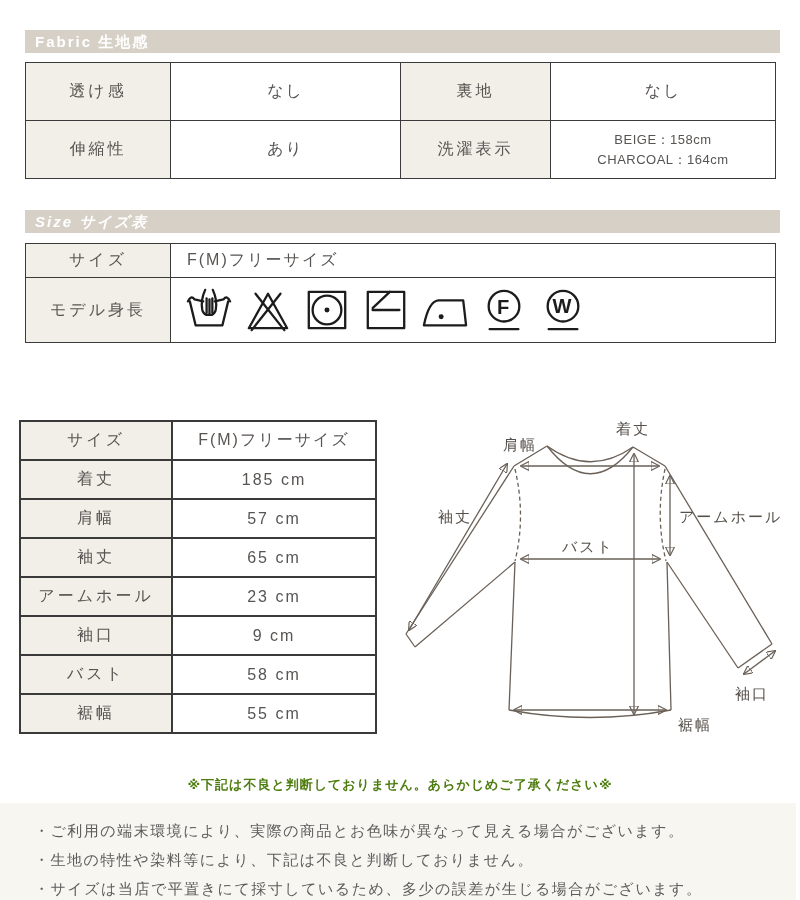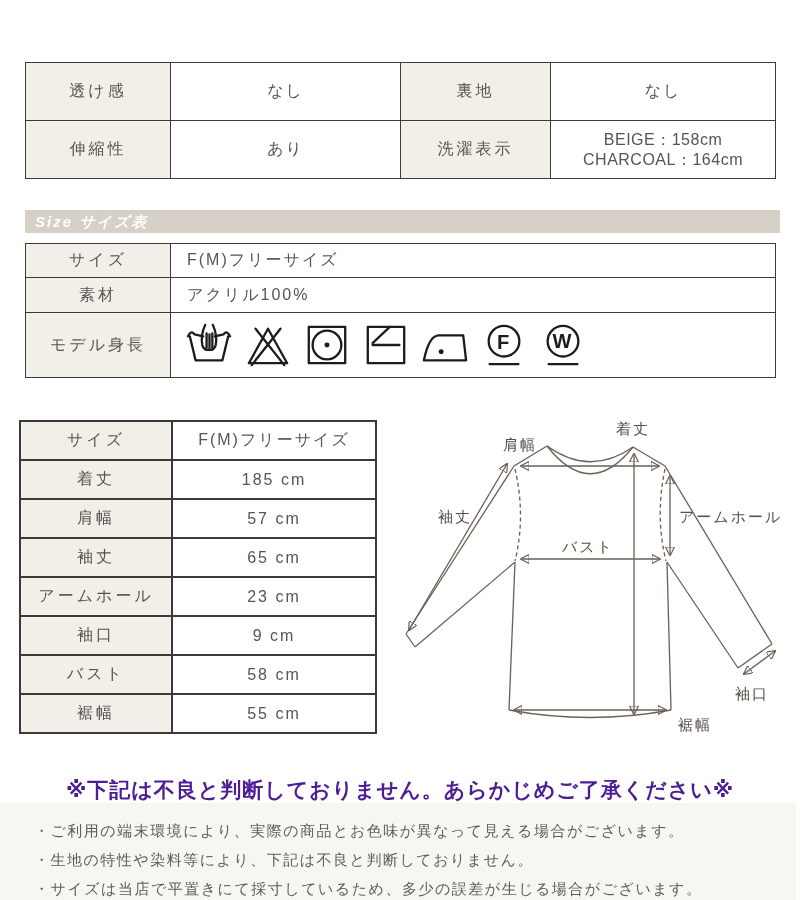--- a/index.html
+++ b/index.html
@@ -13,51 +13,52 @@
   #size-bar{top:210px;font-style:italic;}
 
   table{border-collapse:collapse;table-layout:fixed;}
   td{border:1.5px solid #3a3a3a;font-size:16px;color:#575452;
      text-align:center;vertical-align:middle;letter-spacing:2px;}
   td.lbl{background:#f2efe9;letter-spacing:3px;}
   td.val-left{text-align:left;padding-left:16px;}
 
   #fabric-table{position:absolute;left:25px;top:62px;width:750px;}
   #fabric-table td{height:55px;margin-left:38px;}
-  #fabric-table .two-line{font-size:16px;line-height:20px;letter-spacing:0.5px;}
+  #fabric-table .two-line{font-size:13px;line-height:20px;letter-spacing:0.5px;}
 
   #size-table{position:absolute;left:25px;top:243px;width:750px;}
 
   #meas-table{position:absolute;left:19px;top:420px;width:356px;}
   #meas-table td{border-width:2px;height:35px;}
 
   .care-row{display:flex;align-items:center;gap:13px;padding-left:14px;}
   .care-icon{width:46px;height:46px;flex:0 0 auto;}
   .care-icon *{stroke:#1c1c1c;stroke-width:2.4;fill:none;stroke-linecap:round;stroke-linejoin:round;}
   .care-icon .filled{fill:#1c1c1c;stroke:none;}
   .care-icon text{fill:#1c1c1c;stroke:none;font-family:"Liberation Sans","DejaVu Sans",sans-serif;
      font-size:21px;font-weight:bold;}
 
   #diagram{position:absolute;left:398px;top:413px;}
   #diagram path, #diagram line{stroke:#6a6057;stroke-width:1.3;fill:none;}
   #diagram .dash{stroke-dasharray:4 3;}
   #diagram text{fill:#56504a;font-size:15px;letter-spacing:2px;
      font-family:"Liberation Sans","DejaVu Sans",sans-serif;}
 
   #notice-title{position:absolute;left:0;top:776px;width:800px;text-align:center;
-     font-size:21px;font-weight:bold;color:#4c1d95;letter-spacing:1px;}
+     font-size:13px;font-weight:bold;color:#4d7c0f;letter-spacing:1px;}
   #notice-box{position:absolute;left:0;top:803px;width:796px;height:97px;background:#f8f6f1;
      box-sizing:border-box;padding:13px 12px 0 34px;}
   .notice-line{font-size:15px;color:#5c5c5c;line-height:29px;letter-spacing:1.5px;}
 </style>
 </head>
 <body>
 
 <div id="page">
 
+  <div id="fabric-bar" class="section-bar">Fabric 生地感</div>
 
   <table id="fabric-table">
     <colgroup>
         <col style="width:145px">
         <col style="width:230px">
         <col style="width:150px">
         <col style="width:225px">
       </colgroup>
     <tbody>
         <tr>
@@ -82,24 +83,20 @@
 
   <table id="size-table">
     <colgroup>
         <col style="width:145px">
         <col style="width:605px">
       </colgroup>
     <tbody>
         <tr>
       <td class="lbl" style="height:31px">サイズ</td>
       <td class="val-left">F(M)フリーサイズ</td>
-    </tr>
-    <tr>
-      <td class="lbl" style="height:32px">素材</td>
-      <td class="val-left">アクリル100%</td>
     </tr>
     <tr>
       <td class="lbl" style="height:62px">モデル身長</td>
       <td>
         <div class="care-row">
           <svg class="care-icon" viewBox="0 0 48 48">
             <path d="M4,15 L10,40 L38,40 L44,15"></path>
             <path d="M2,15 Q5,8 9,13 L18,15"></path>
             <path d="M46,15 Q43,8 39,13 L30,15"></path>
             <path d="M20,3 Q15,14 17,24 Q18,28 21,29 L27,29 Q30,28 31,24 Q33,14 28,3"></path>

